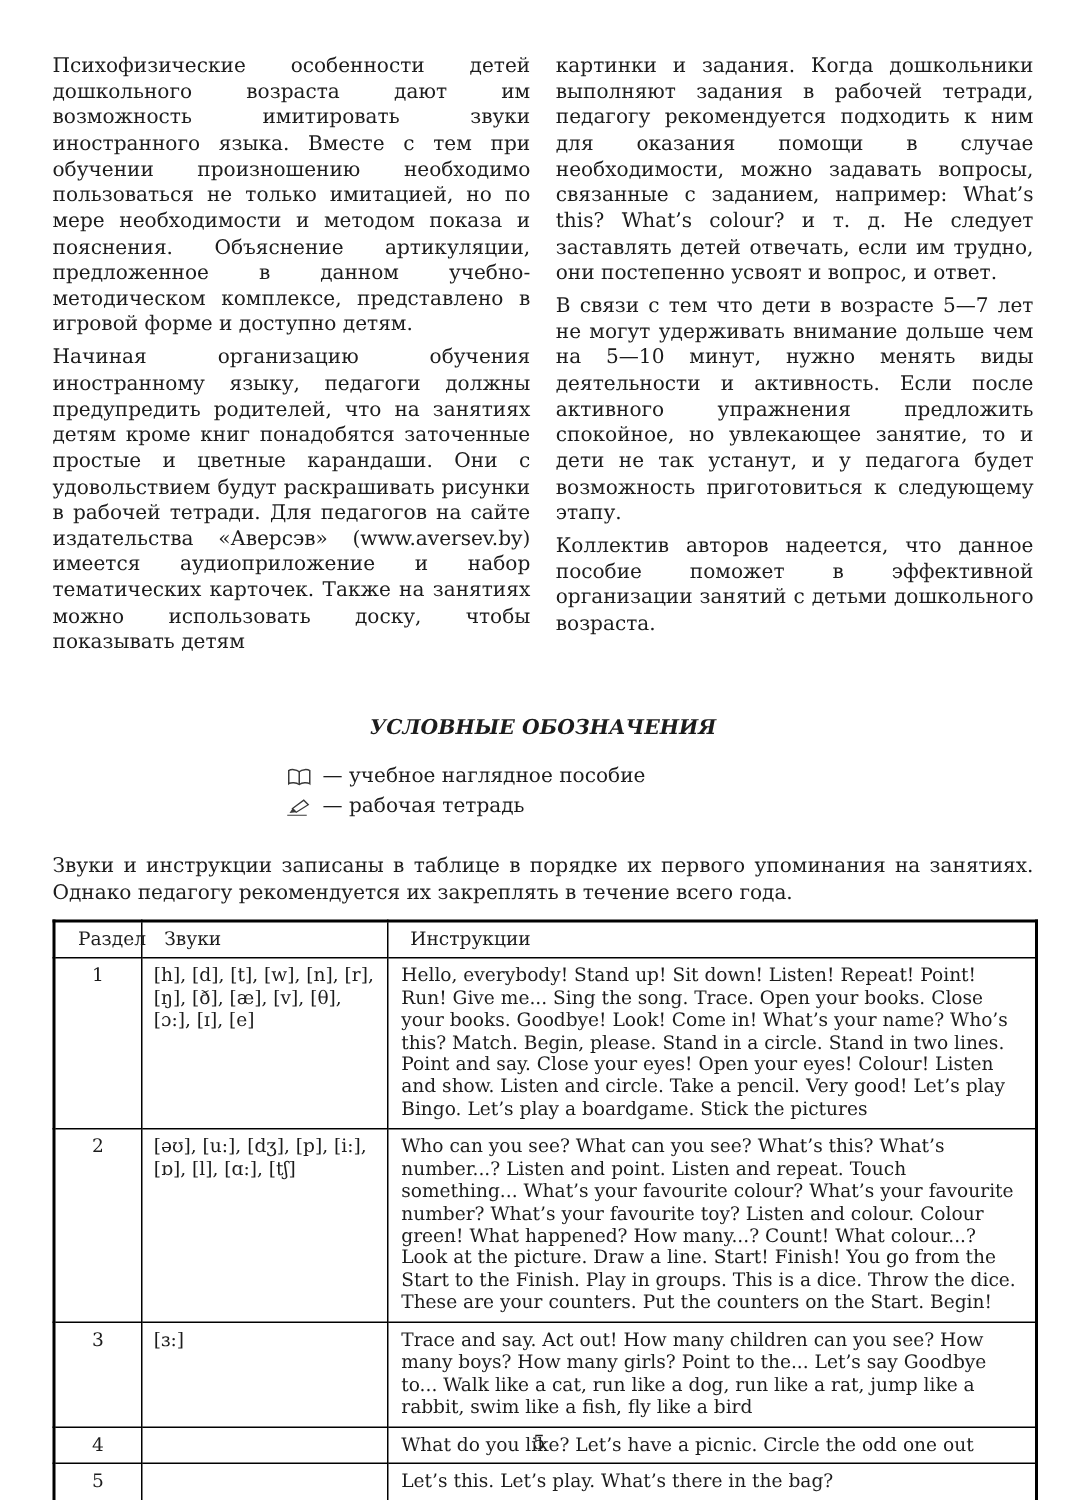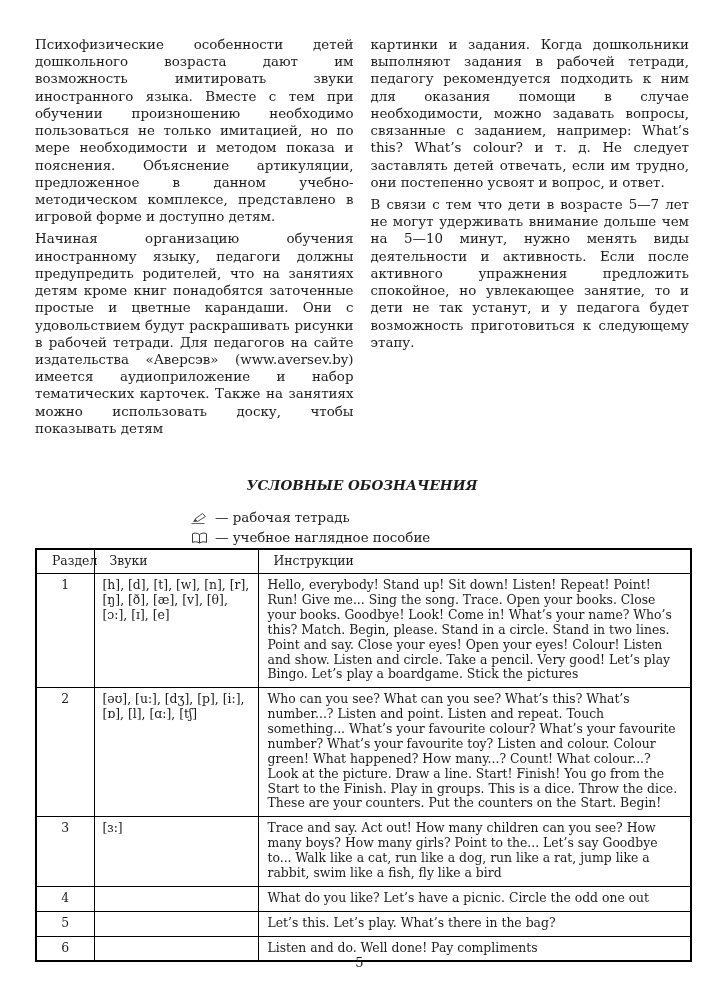--- a/index.html
+++ b/index.html
@@ -72,47 +72,49 @@
 <div class="page">
 
   <div class="two-col">
     <div class="col">
       <p>Психофизические особенности детей дошкольного возраста дают им возможность имитировать звуки иностранного языка. Вместе с тем при обучении произношению необходимо пользоваться не только имитацией, но по мере необходимости и методом показа и пояснения. Объяснение артикуляции, предложенное в данном учебно-методическом комплексе, представлено в игровой форме и доступно детям.</p>
       <p>Начиная организацию обучения иностранному языку, педагоги должны предупредить родителей, что на занятиях детям кроме книг понадобятся заточенные простые и цветные карандаши. Они с удовольствием будут раскрашивать рисунки в рабочей тетради. Для педагогов на сайте издательства «Аверсэв» (www.aversev.by) имеется аудиоприложение и набор тематических карточек. Также на занятиях можно использовать доску, чтобы показывать детям</p>
     </div>
     <div class="col">
       <p>картинки и задания. Когда дошкольники выполняют задания в рабочей тетради, педагогу рекомендуется подходить к ним для оказания помощи в случае необходимости, можно задавать вопросы, связанные с заданием, например: What’s this? What’s colour? и т. д. Не следует заставлять детей отвечать, если им трудно, они постепенно усвоят и вопрос, и ответ.</p>
       <p>В связи с тем что дети в возрасте 5—7 лет не могут удерживать внимание дольше чем на 5—10 минут, нужно менять виды деятельности и активность. Если после активного упражнения предложить спокойное, но увлекающее занятие, то и дети не так устанут, и у педагога будет возможность приготовиться к следующему этапу.</p>
+      <p>Коллектив авторов надеется, что данное пособие поможет в эффективной организации занятий с детьми дошкольного возраста.</p>
     </div>
   </div>
 
   <div class="section-heading">УСЛОВНЫЕ ОБОЗНАЧЕНИЯ</div>
 
   <div class="legend">
+    <div class="legend-item">
+      <span class="legend-icon">
+        <svg width="17" height="13" viewBox="0 0 34 26">
+          <path d="M17 5 C13 1.5 6 1.5 3 3.5 L3 21 C6 19 13 19 17 22 C21 19 28 19 31 21 L31 3.5 C28 1.5 21 1.5 17 5 Z" fill="none" stroke="#3a3a3a" stroke-width="2"></path>
+          <line x1="17" y1="5" x2="17" y2="22" stroke="#3a3a3a" stroke-width="2"></line>
+        </svg>
+      </span>
+      <span>— учебное наглядное пособие</span>
+    </div>
     <div class="legend-item">
       <span class="legend-icon">
         <svg width="16" height="12" viewBox="0 0 32 24">
           <path d="M4 20 L8 14 L13 19 Z" fill="#3a3a3a"></path>
           <path d="M8 14 L23 3 L29 9 L13 19 Z" fill="none" stroke="#3a3a3a" stroke-width="1.8"></path>
           <line x1="1" y1="23" x2="27" y2="23" stroke="#3a3a3a" stroke-width="1.6"></line>
         </svg>
       </span>
       <span>— рабочая тетрадь</span>
     </div>
-    <div class="legend-item">
-      <span class="legend-icon">
-        <svg width="17" height="13" viewBox="0 0 34 26">
-          <path d="M17 5 C13 1.5 6 1.5 3 3.5 L3 21 C6 19 13 19 17 22 C21 19 28 19 31 21 L31 3.5 C28 1.5 21 1.5 17 5 Z" fill="none" stroke="#3a3a3a" stroke-width="2"></path>
-          <line x1="17" y1="5" x2="17" y2="22" stroke="#3a3a3a" stroke-width="2"></line>
-        </svg>
-      </span>
-      <span>— учебное наглядное пособие</span>
-    </div>
   </div>
 
+  <p class="table-intro">Звуки и инструкции записаны в таблице в порядке их первого упоминания на занятиях. Однако педагогу рекомендуется их закреплять в течение всего года.</p>
 
   <table class="sounds">
     <colgroup>
       <col class="c-section">
         <col class="c-sounds">
         <col class="c-instr">
     </colgroup>
     <thead>
       <tr>
         <th>Раздел</th>

